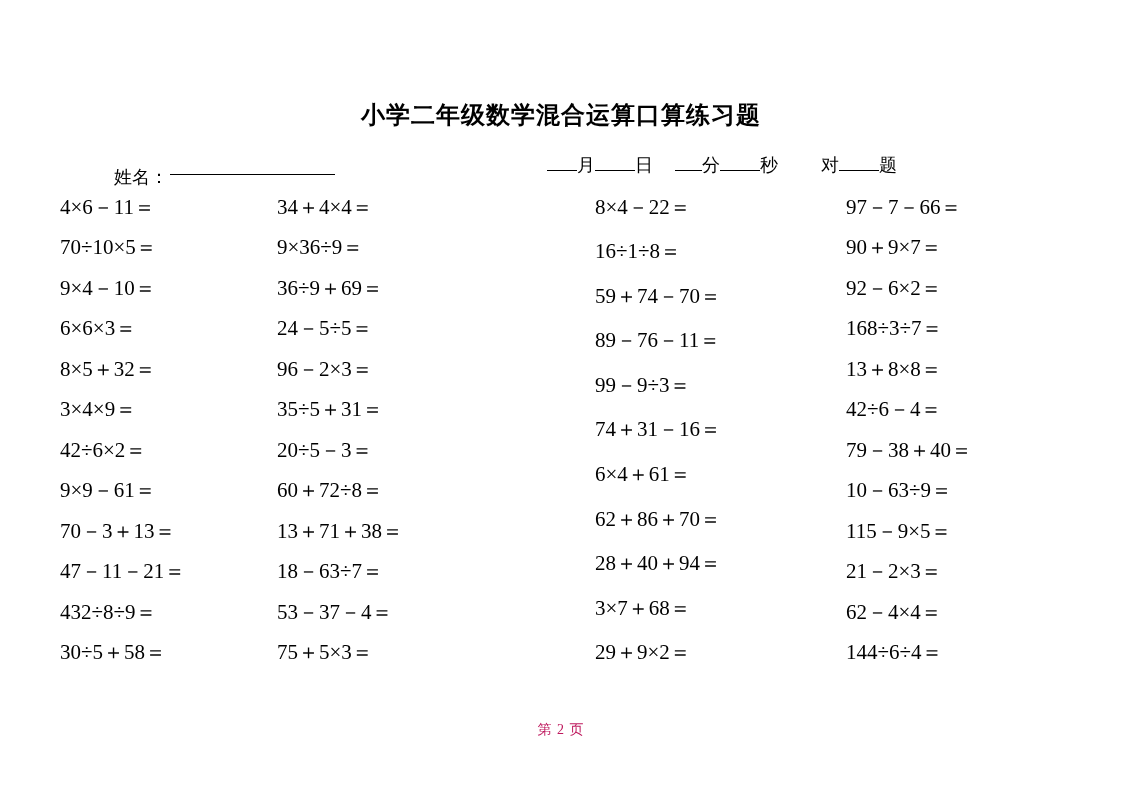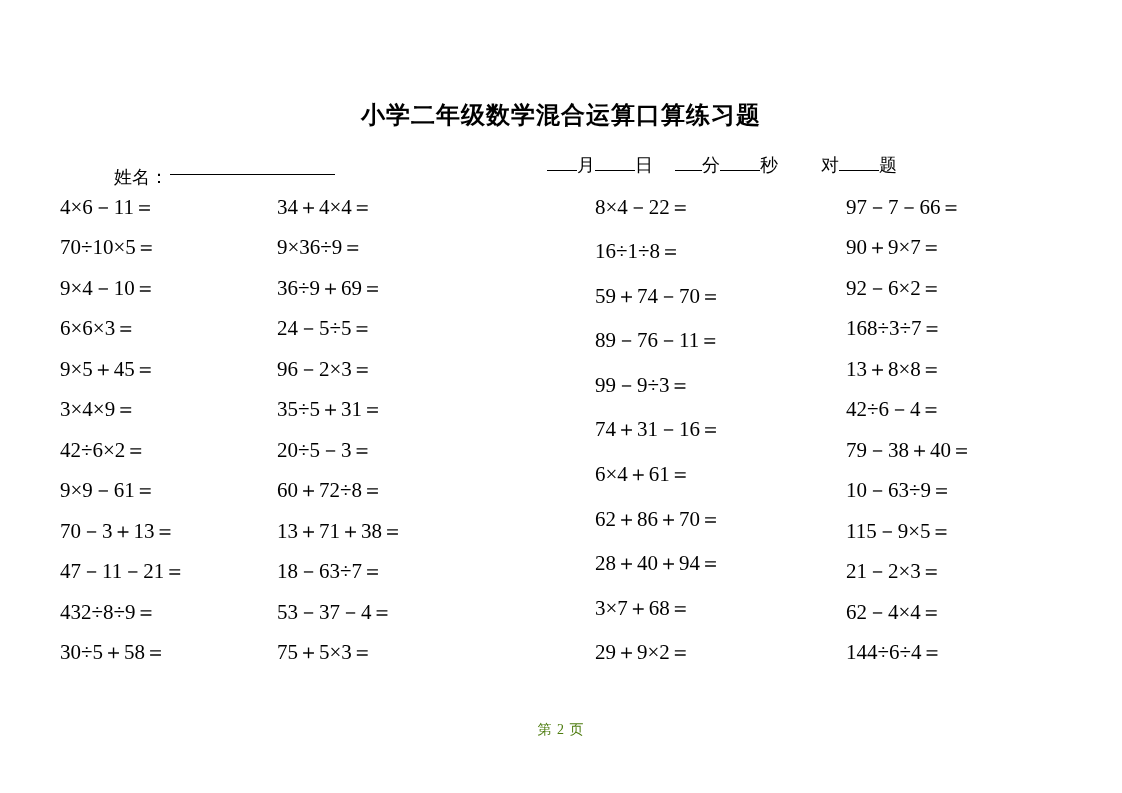--- a/index.html
+++ b/index.html
@@ -78,21 +78,21 @@
     white-space: nowrap;
   }
   .footer {
     position: absolute;
     top: 721px;
     left: 0;
     width: 100%;
     text-align: center;
     font-size: 14px;
     letter-spacing: 1px;
-    color: #4d7c0f;
+    color: #be185d;
   }
 </style>
 </head>
 <body>
 
 <div class="page">
 
   <h1 class="title">小学二年级数学混合运算口算练习题</h1>
 
   <div class="header-line">
@@ -103,21 +103,21 @@
 
     <span class="score-group"><span>对</span><span class="blank b-score"></span><span>题</span></span>
   </div>
 
   <div class="grid">
       <div class="pcol pcol-0">
         <div class="pcell">4×6－11＝</div>
         <div class="pcell">70÷10×5＝</div>
         <div class="pcell">9×4－10＝</div>
         <div class="pcell">6×6×3＝</div>
-        <div class="pcell">9×5＋45＝</div>
+        <div class="pcell">8×5＋32＝</div>
         <div class="pcell">3×4×9＝</div>
         <div class="pcell">42÷6×2＝</div>
         <div class="pcell">9×9－61＝</div>
         <div class="pcell">70－3＋13＝</div>
         <div class="pcell">47－11－21＝</div>
         <div class="pcell">432÷8÷9＝</div>
         <div class="pcell">30÷5＋58＝</div>
       </div>
       <div class="pcol pcol-1">
         <div class="pcell">34＋4×4＝</div>

